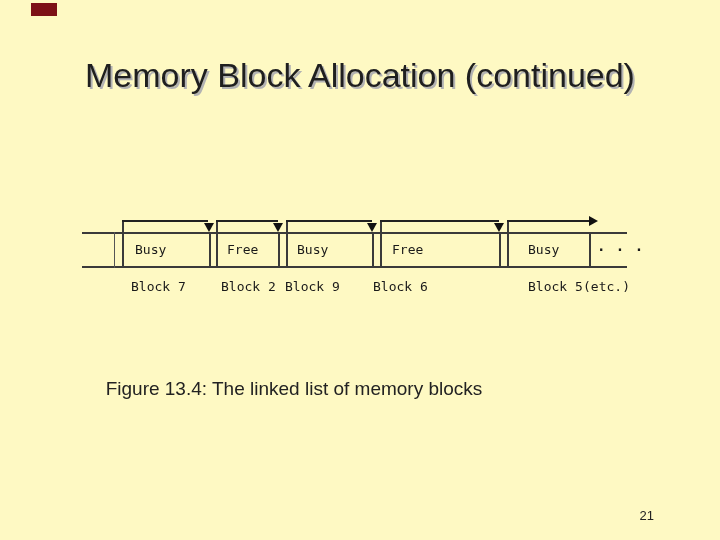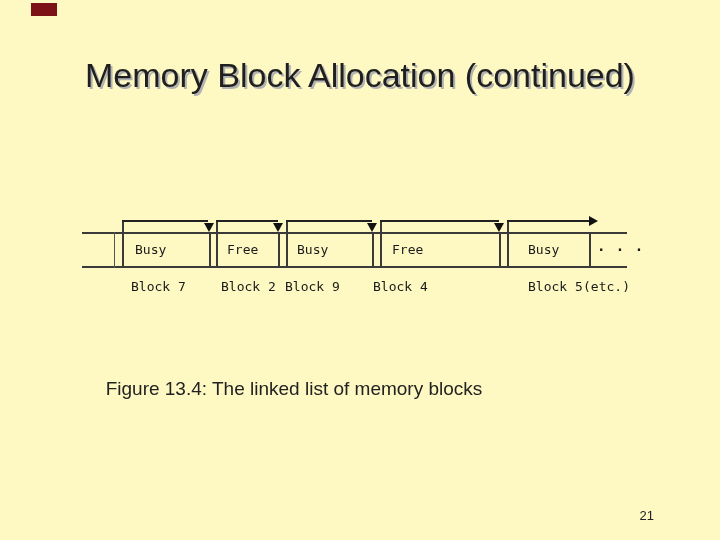--- a/index.html
+++ b/index.html
@@ -112,21 +112,21 @@
     <span class="cell-label" style="left:135px">Busy</span>
     <span class="cell-label" style="left:227px">Free</span>
     <span class="cell-label" style="left:297px">Busy</span>
     <span class="cell-label" style="left:392px">Free</span>
     <span class="cell-label" style="left:528px">Busy</span>
     <span class="dots">. . .</span>
 
     <span class="block-name" style="left:131px">Block 7</span>
     <span class="block-name" style="left:221px">Block 2</span>
     <span class="block-name" style="left:285px">Block 9</span>
-    <span class="block-name" style="left:373px">Block 4</span>
+    <span class="block-name" style="left:373px">Block 6</span>
     <span class="block-name" style="left:528px">Block 5</span>
     <span class="block-name" style="left:583px">(etc.)</span>
   </div>
 
   <p class="caption">Figure 13.4: The linked list of memory blocks</p>
 
   <span class="page-number">21</span>
 
 </div>
 

